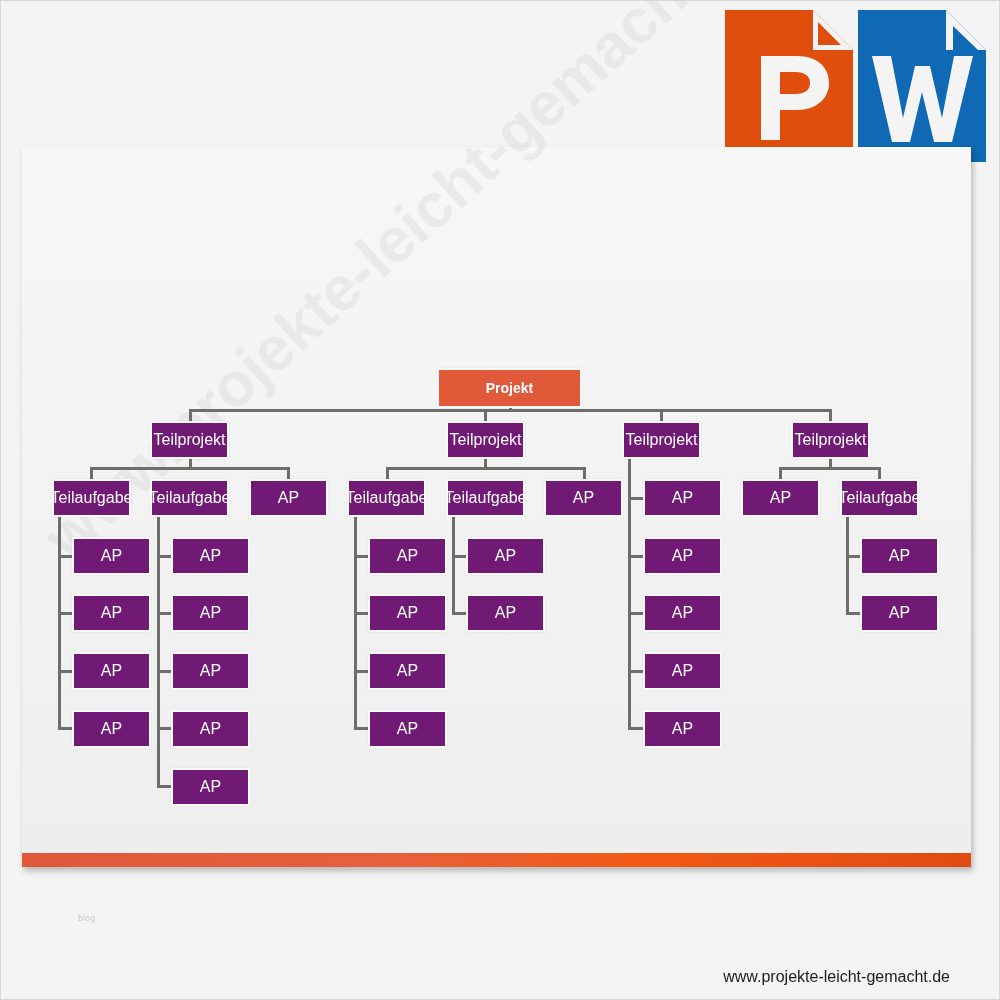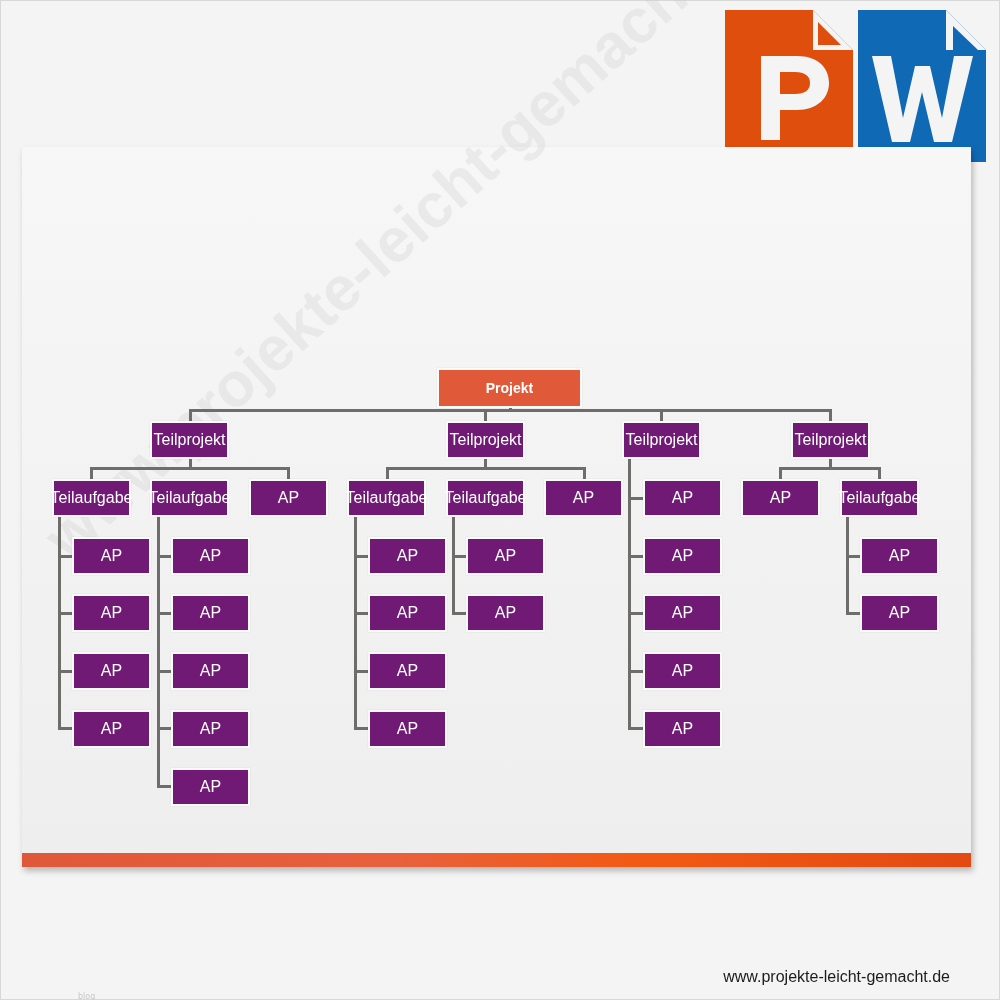--- a/index.html
+++ b/index.html
@@ -14,21 +14,21 @@
   .bottom-bar{position:absolute;left:0;top:706px;width:949px;height:14px;background:linear-gradient(90deg,#e0583a 0%,#e8603c 40%,#f25a14 65%,#e34a12 100%);}
   .box{position:absolute;width:79px;height:38px;background:#701a75;border:2px solid #fafafa;box-sizing:border-box;color:#fff;font-size:16px;display:flex;align-items:center;justify-content:center;font-family:"Liberation Sans",sans-serif;box-shadow:0 0 1px rgba(0,0,0,0.15);}
   .box.root{width:145px;background:#e05a3a;font-weight:bold;font-size:14px;}
   .ln{position:absolute;background:#6f6d69;}
   .logo{position:absolute;top:10px;width:128px;height:152px;}
   .logo-p{left:725px;}
   .logo-w{left:858px;}
   .logo svg{width:100%;height:100%;display:block;}
   .watermark{position:absolute;left:30px;top:520px;transform:rotate(-42deg);transform-origin:left top;font-size:62px;font-weight:bold;color:rgba(200,200,200,0.28);white-space:nowrap;font-family:"Liberation Sans",sans-serif;pointer-events:none;}
   .footer-url{position:absolute;right:50px;top:968px;font-size:16px;color:#1c1c1c;font-family:"Liberation Sans",sans-serif;}
-  .blog{position:absolute;left:38px;top:992px;font-size:8px;color:#c8c8c8;padding-left:40px;}
+  .blog{position:absolute;left:38px;top:914px;font-size:8px;color:#c8c8c8;padding-left:40px;}
 </style>
 </head>
 <body>
 
 <div class="frame"></div>
 
 <div class="logo logo-p">
   <svg viewBox="0 0 128 152">
     <polygon points="0,0 88,0 128,40 128,152 0,152" fill="#e04e0e"></polygon>
     <polygon points="88,0 88,40 128,40" fill="#f4f4f4"></polygon>

